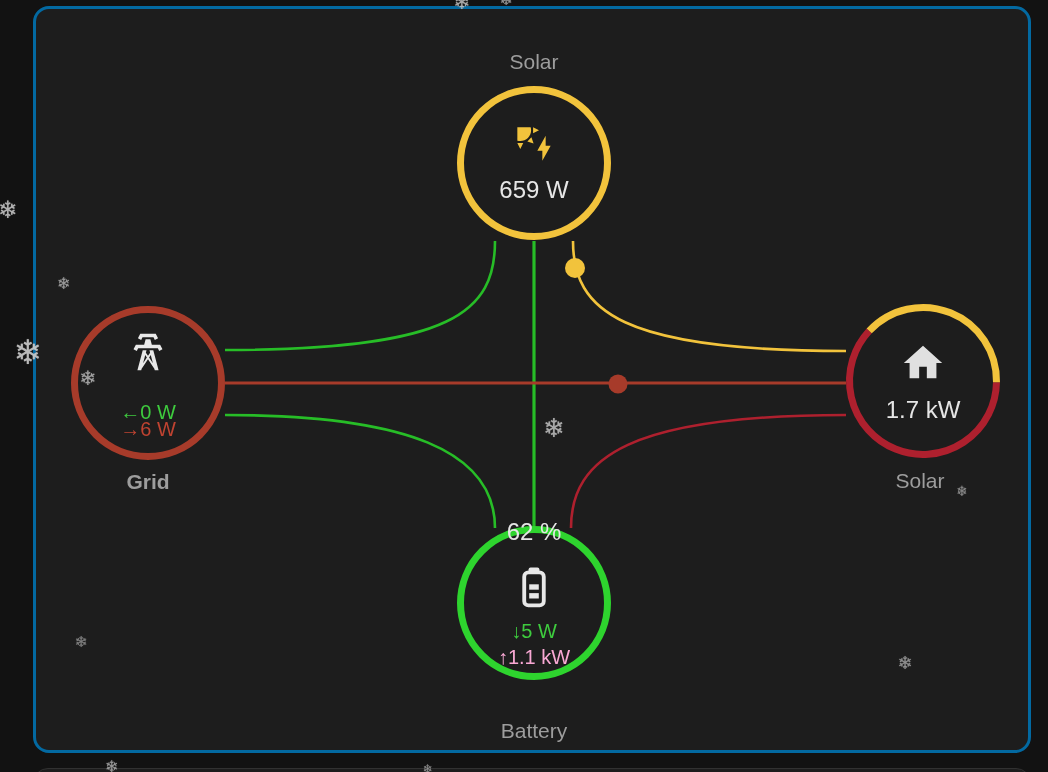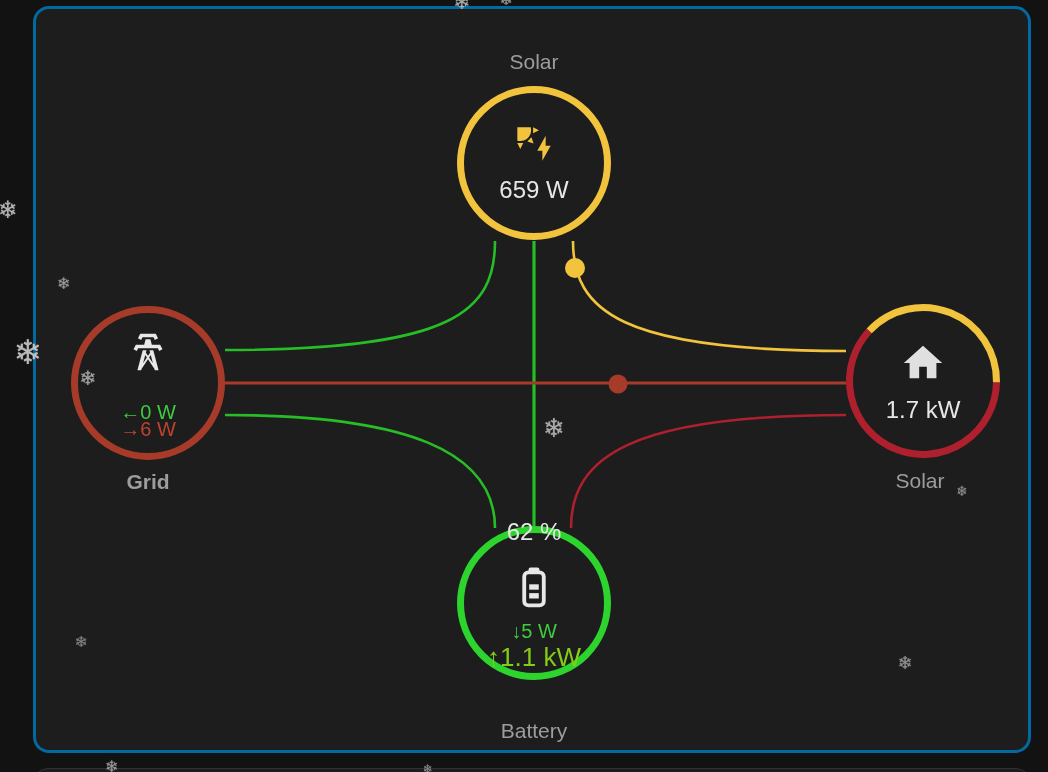--- a/index.html
+++ b/index.html
@@ -20,21 +20,21 @@
   }
   .flow-svg{position:absolute;left:0;top:0;}
   .txt{
     position:absolute;transform:translate(-50%,-50%);
     white-space:nowrap;text-align:center;line-height:1.1;
   }
   .node-label{font-size:21px;color:#9d9d9d;}
   .node-value{font-size:24px;color:#e6e6e6;}
   .val-green{font-size:20px;color:#3ecb3e;}
   .val-red{font-size:20px;color:#bf4331;}
-  .val-crimson{font-size:26px;color:#84cc16;}
+  .val-crimson{font-size:20px;color:#f9a8d4;}
   .icon-wrap{position:absolute;transform:translate(-50%,-50%);display:flex;}
   .snowflake{
     position:absolute;transform:translate(-50%,-50%);
     color:#cdcdcd;text-shadow:0 0 1px #888;pointer-events:none;
   }
 </style>
 </head>
 <body>
 
 <div class="card">

